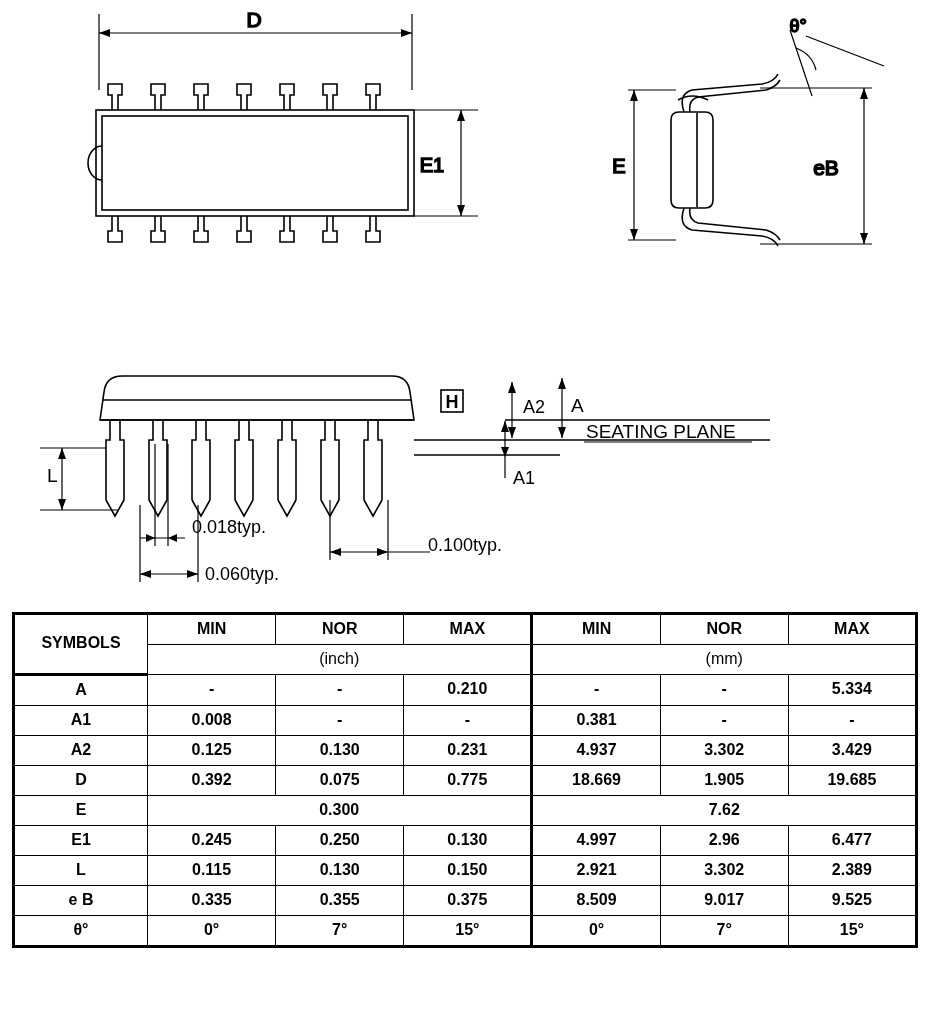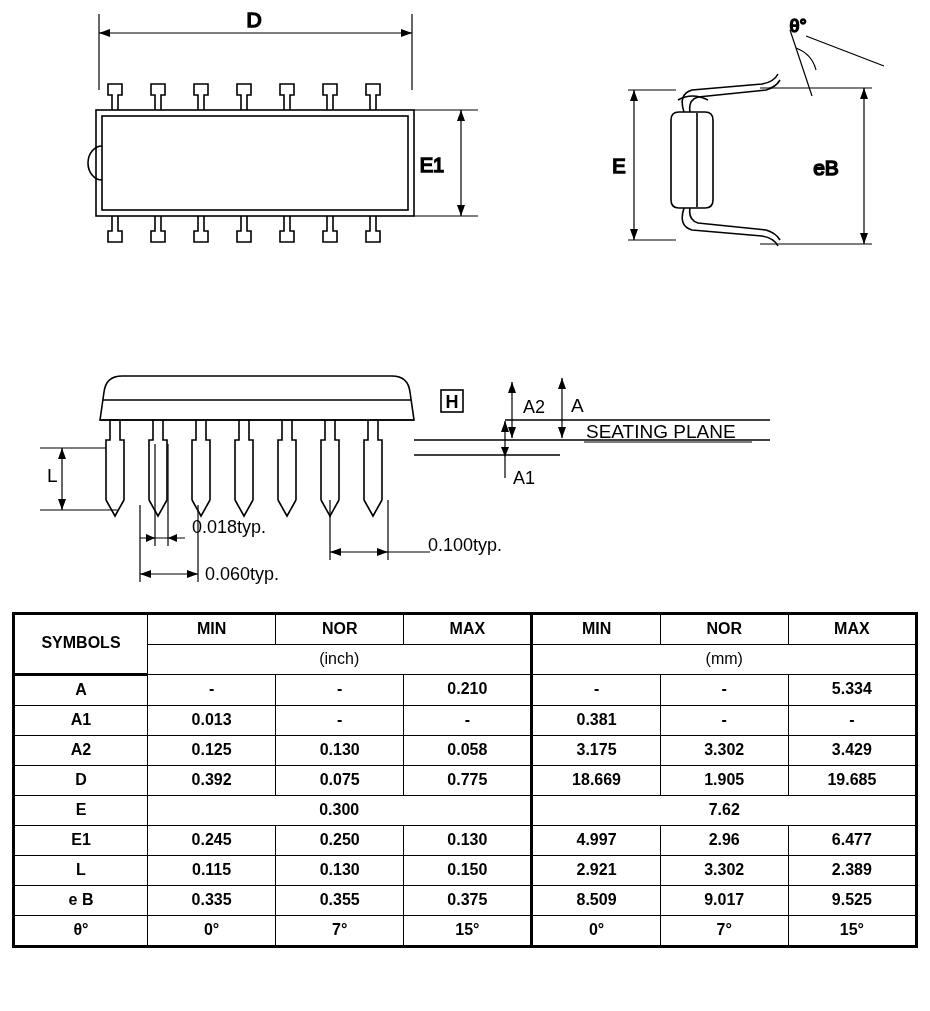--- a/index.html
+++ b/index.html
@@ -291,33 +291,33 @@
             <td class="sym-col outer-left thick-top">A</td>
             <td class="">-</td>
             <td class="">-</td>
             <td class="">0.210</td>
             <td class="mid-sep ">-</td>
             <td class="">-</td>
             <td class="outer-right ">5.334</td>
           </tr>
           <tr>
             <td class="sym-col outer-left">A1</td>
-            <td class="">0.013</td>
+            <td class="">0.008</td>
             <td class="">-</td>
             <td class="">-</td>
             <td class="mid-sep ">0.381</td>
             <td class="">-</td>
             <td class="outer-right ">-</td>
           </tr>
           <tr>
             <td class="sym-col outer-left">A2</td>
             <td class="">0.125</td>
             <td class="">0.130</td>
-            <td class="">0.058</td>
-            <td class="mid-sep ">3.175</td>
+            <td class="">0.231</td>
+            <td class="mid-sep ">4.937</td>
             <td class="">3.302</td>
             <td class="outer-right ">3.429</td>
           </tr>
           <tr>
             <td class="sym-col outer-left">D</td>
             <td class="">0.392</td>
             <td class="">0.075</td>
             <td class="">0.775</td>
             <td class="mid-sep ">18.669</td>
             <td class="">1.905</td>

